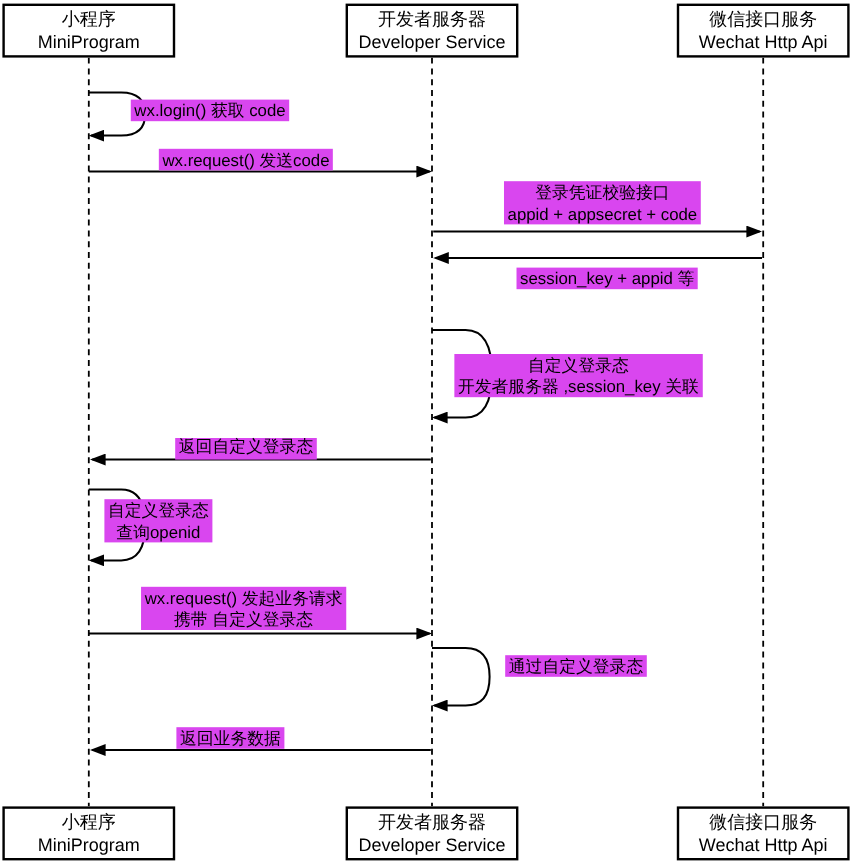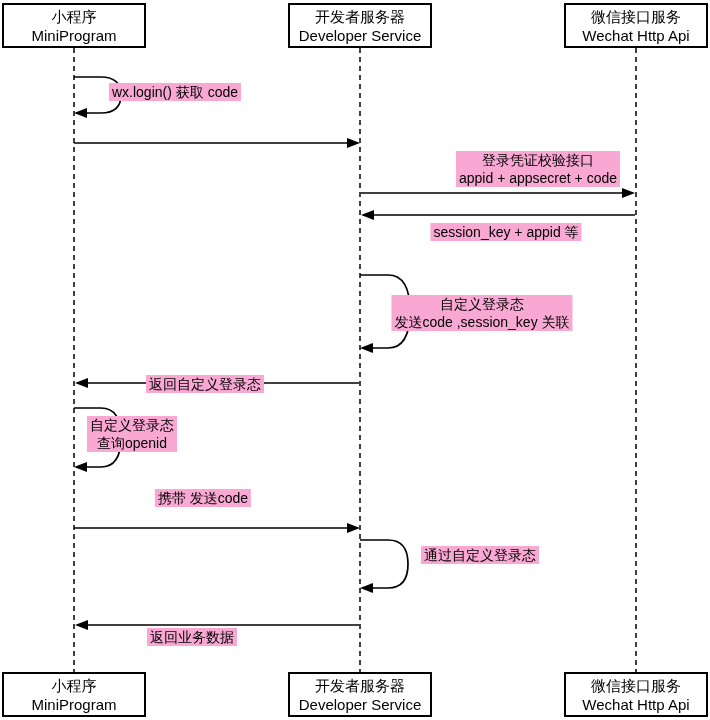--- a/index.html
+++ b/index.html
@@ -36,21 +36,21 @@
     text-align: center;
     z-index: 3;
     white-space: nowrap;
   }
   .msg-label {
     position: absolute;
     transform: translateX(-50%);
     text-align: center;
     font-size: 14px;
     line-height: 18px;
-    background: #f9a8d4;
+    background: #d946ef;
     padding: 0 3px;
     z-index: 2;
     white-space: nowrap;
   }
 </style>
 </head>
 <body>
 
 <div class="diagram">
 
@@ -83,53 +83,57 @@
 
     <path d="M 360 540 H 388 Q 408 540 408 564 Q 408 588 388 588 H 362" fill="none" stroke="#000000" stroke-width="1.7" marker-end="url(#arrow)"></path>
 
     <line x1="359" y1="625" x2="77" y2="625" stroke="#000000" stroke-width="1.7" marker-end="url(#arrow)"></line>
   </svg>
 
   <div class="msg-label" style="left:175px; top:83px;">
     <div>wx.login() 获取 code</div>
   </div>
 
+  <div class="msg-label" style="left:205px; top:124px;">
+    <div>wx.request() 发送code</div>
+  </div>
 
-  <div class="msg-label" style="left:502px; top:151px;margin-left:36px;">
+  <div class="msg-label" style="left:502px; top:151px;">
     <div>登录凭证校验接口</div>
     <div>appid + appsecret + code</div>
   </div>
 
   <div class="msg-label" style="left:506px; top:223px;">
     <div>session_key + appid 等</div>
   </div>
 
   <div class="msg-label" style="left:482px; top:295px;">
     <div>自定义登录态</div>
-    <div>发送code ,session_key 关联</div>
+    <div>开发者服务器 ,session_key 关联</div>
   </div>
 
-  <div class="msg-label" style="left:205px; top:375px;">
+  <div class="msg-label" style="left:205px; top:365px;font-family:Liberation Mono, monospace;">
     <div>返回自定义登录态</div>
   </div>
 
   <div class="msg-label" style="left:132px; top:416px;">
     <div>自定义登录态</div>
     <div>查询openid</div>
   </div>
 
   <div class="msg-label" style="left:203px; top:489px;">
-    <div>携带 发送code</div>
+    <div>wx.request() 发起业务请求</div>
+    <div>携带 自定义登录态</div>
   </div>
 
   <div class="msg-label" style="left:480px; top:546px;">
     <div>通过自定义登录态</div>
   </div>
 
-  <div class="msg-label" style="left:192px; top:628px;">
+  <div class="msg-label" style="left:192px; top:606px;">
     <div>返回业务数据</div>
   </div>
 
   <div class="actor-box" style="left:2px; top:3px;">
     <div>小程序</div>
     <div>MiniProgram</div>
   </div>
   <div class="actor-box" style="left:288px; top:3px;">
     <div>开发者服务器</div>
     <div>Developer Service</div>

